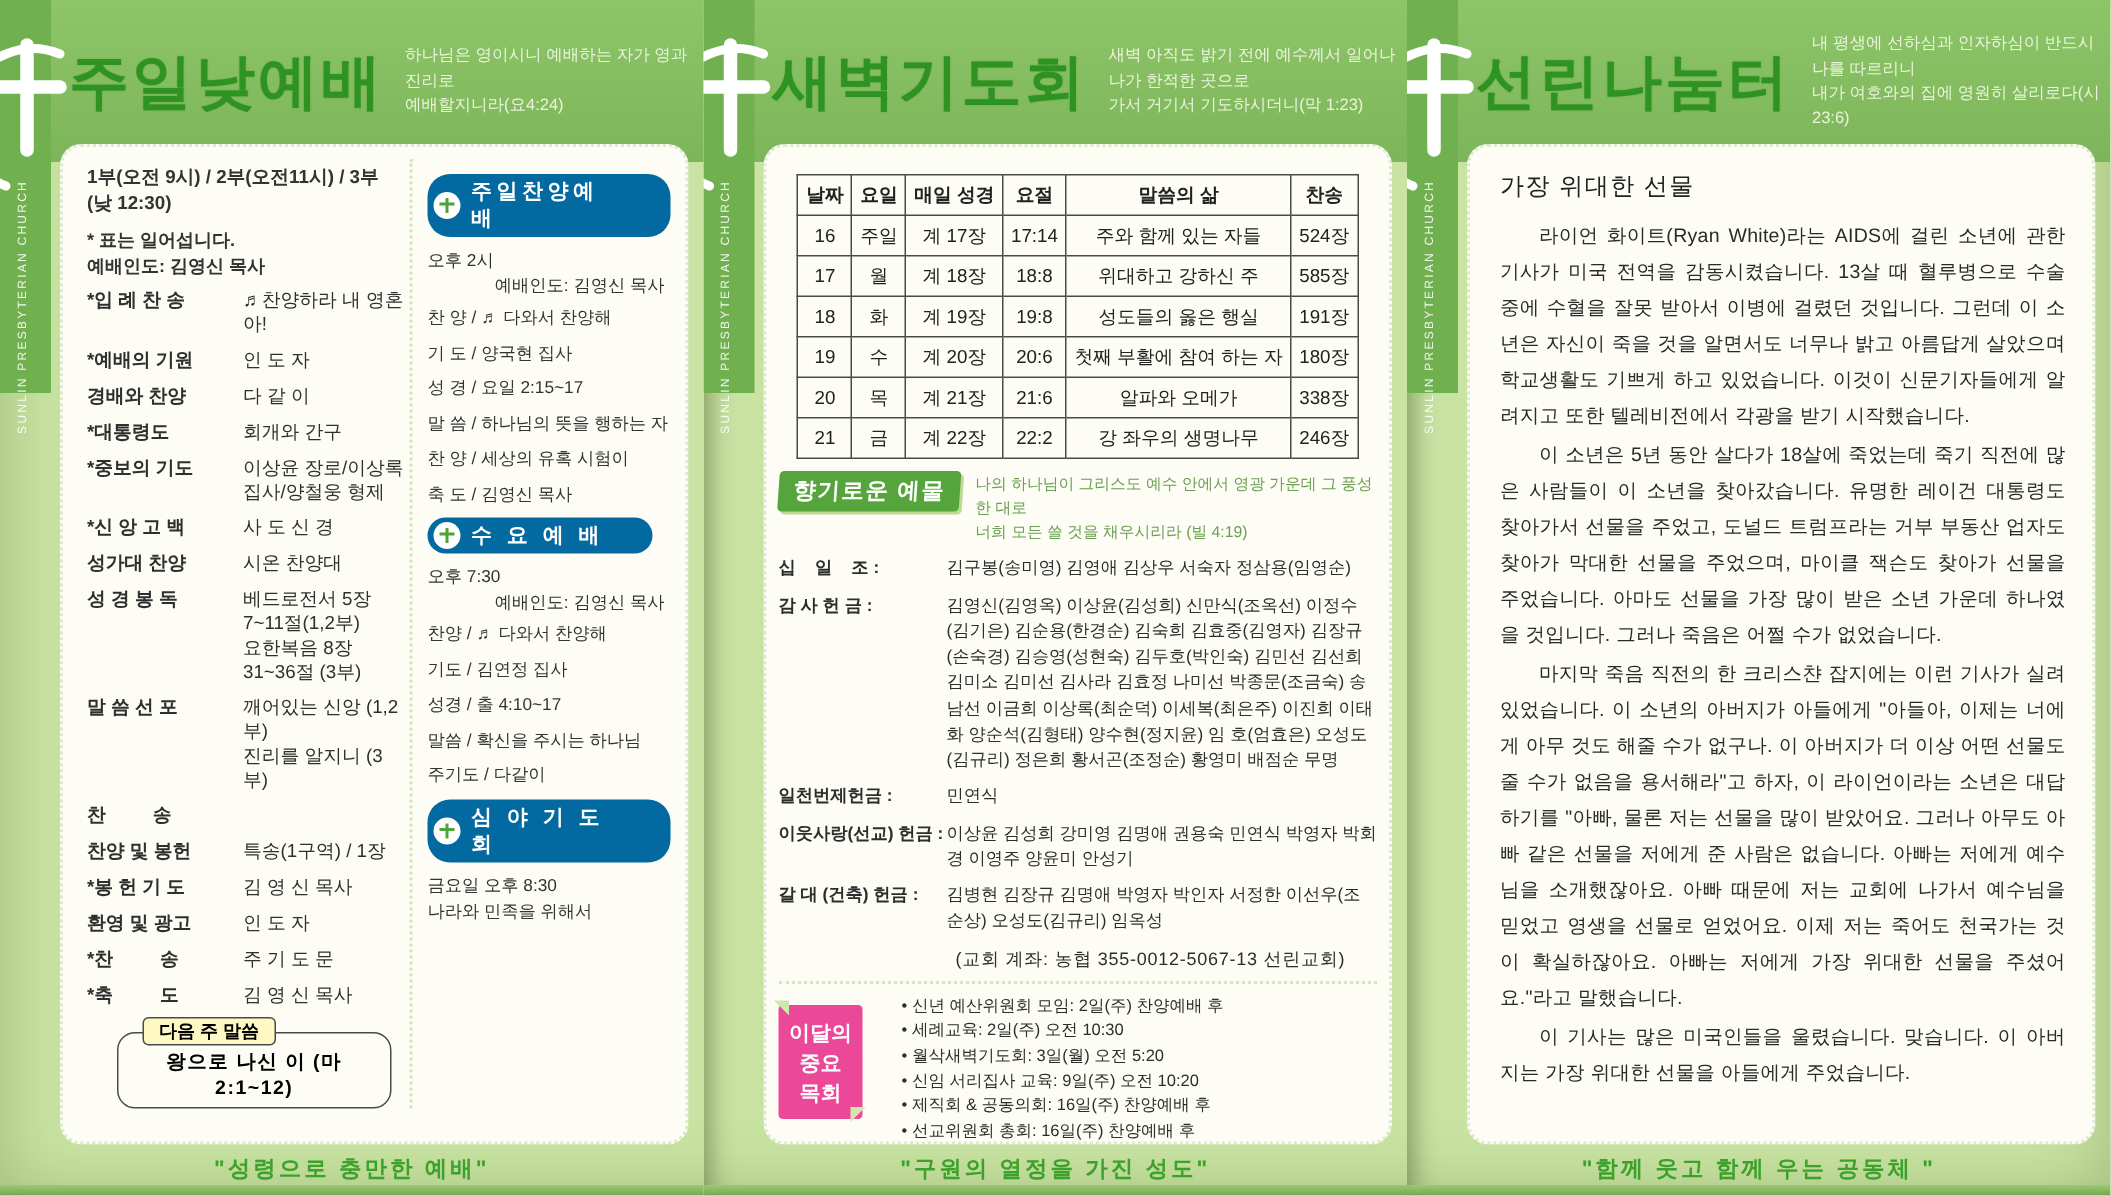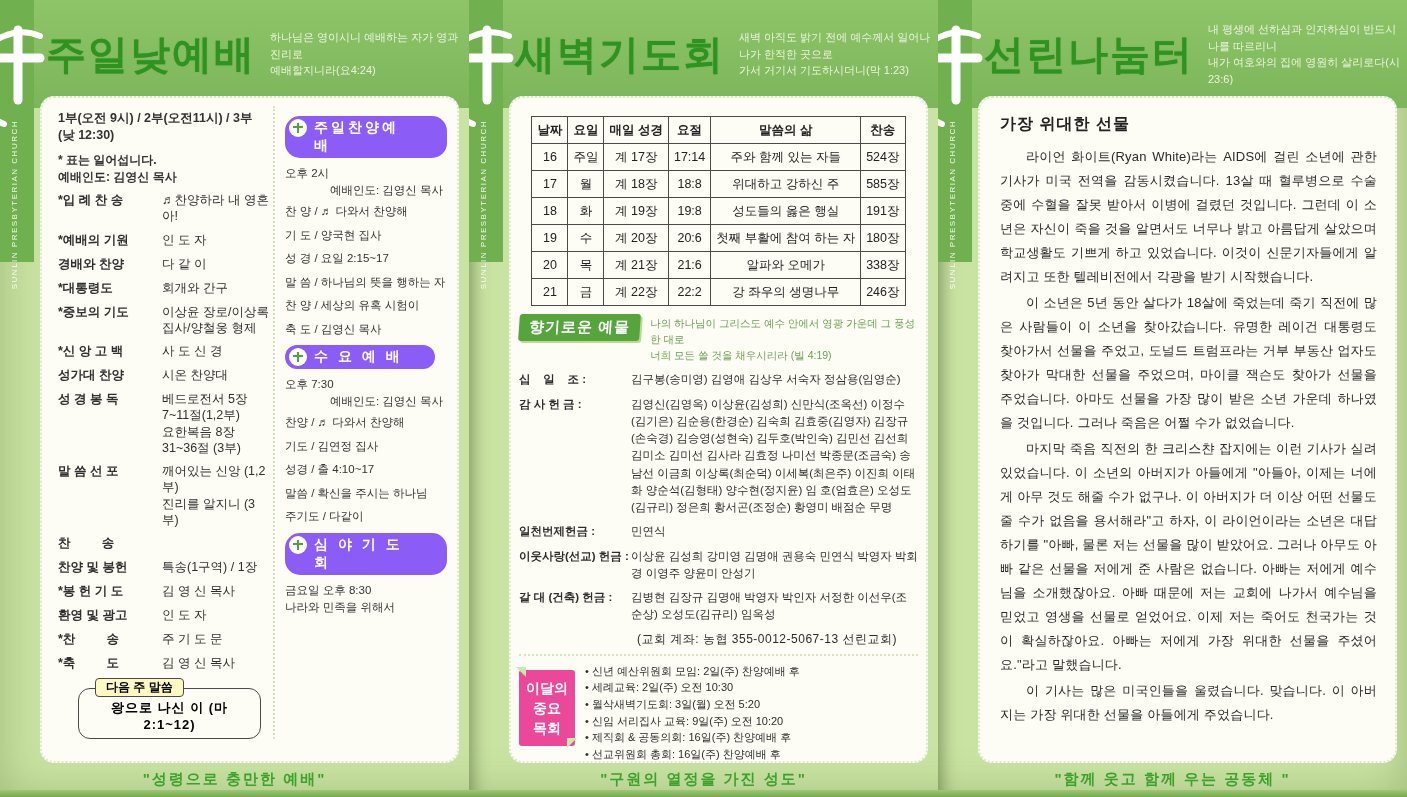--- a/index.html
+++ b/index.html
@@ -34,22 +34,22 @@
   .hline2{display:flex;justify-content:space-between;font-size:12px;color:#333;margin-bottom:6px;flex-direction:column;}
   .hline2 .bold{font-weight:bold;}
   .row{display:flex;margin:0 0 7px;font-size:12.5px;color:#2f2f2f;}
   .row .l{width:104px;font-weight:bold;white-space:pre;flex-shrink:0;}
   .row .v{flex:1;white-space:pre-line;line-height:1.3;}
   .nextweek{position:relative;border:1.5px solid #4a4a4a;border-radius:12px;
             margin:16px 8px 0 20px;padding:10px 8px 6px;text-align:center;}
   .nextweek .tab{position:absolute;top:-11px;left:16px;background:#fef9c3;border:1.5px solid #4a4a4a;
                  border-radius:4px;padding:0 10px;font-size:12px;font-weight:bold;}
   .nextweek .nv{font-size:13px;font-weight:bold;letter-spacing:1px;}
-  .pill{background:#8b5cf6;color:#fff;border-radius:15px;padding:3px 32px 3px 4px;
-        display:flex;gap:7px;font-weight:bold;font-size:14px;
+  .pill{background:#0369a1;color:#fff;border-radius:15px;padding:3px 32px 3px 4px;
+        display:flex;align-items:center;gap:7px;font-weight:bold;font-size:14px;
         letter-spacing:3px;width:fit-content;margin:6px 0 8px;}
   .circ{width:18px;height:18px;border-radius:50%;background:#fff;display:flex;
         align-items:center;justify-content:center;flex-shrink:0;}
   .stime{font-size:11.5px;color:#333;margin:2px 0;}
   .sleader{font-size:11.5px;color:#333;text-align:right;margin:0 4px 6px 0;}
   .sitem{font-size:11.5px;color:#333;margin:0 0 8.5px;}
   .sep{border:none;border-top:2px dotted #d5e4c0;margin:6px 0;}
   .sticky{background:#ec4899;color:#fff;font-weight:bold;font-size:14px;line-height:1.45;
           padding:8px 7px;border-radius:3px;text-align:center;white-space:pre-line;
           position:relative;flex-shrink:0;margin-top:8px;}
@@ -64,26 +64,26 @@
   .offhead{display:flex;gap:10px;align-items:flex-start;margin:8px 2px 8px 0;}
   .offtag{background:#55a43c;color:#fff;font-weight:bold;font-size:15px;letter-spacing:1px;
           padding:4px 10px;border-radius:3px;flex-shrink:0;transform:skewX(-4deg);
           box-shadow:2px 2px 0 #bcd996;}
   .offverse{font-size:10.5px;color:#6aa051;line-height:1.5;white-space:pre-line;padding-top:2px;}
   .offrow{display:flex;font-size:11.5px;color:#2d2d2d;margin:0 0 7px;line-height:1.5;}
   .offrow .ol{width:112px;font-weight:bold;flex-shrink:0;white-space:pre;}
   .offrow .ov{flex:1;}
   .account{font-size:12px;color:#2d2d2d;margin:4px 0 4px 118px;letter-spacing:.5px;}
   .ministry{display:flex;gap:10px;align-items:flex-start;margin-top:6px;}
-  .mlist{list-style:none;margin:2px 0 0;padding:0;font-size:11px;color:#2d2d2d;}
+  .mlist{list-style:none;margin:2px 16px 0;padding:0;font-size:11px;color:#2d2d2d;}
   .mlist li{margin:0 0 2.4px;line-height:1.3;}
   .mlist li::before{content:"• ";}
   
   .article{padding:4px 10px 0 12px;}
-  .atitle{font-size:16px;font-weight:bold;color:#222;margin:4px 0 10px;letter-spacing:1px;}
+  .atitle{font-size:16px;font-weight:normal;color:#222;margin:4px 0 10px;letter-spacing:1px;}
   .article p{font-size:13px;color:#2a2a2a;line-height:24px;text-align:justify;
              text-indent:2em;margin:0 0 2px;letter-spacing:.2px;}
 </style>
 </head>
 <body>
 
 <div class="page">
 
   <div class="panel p1">
     <div class="band">

